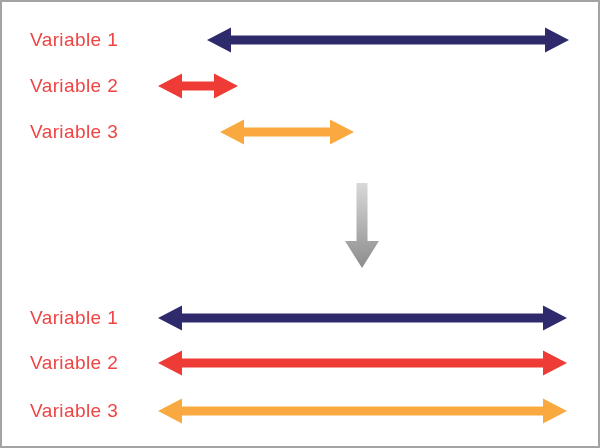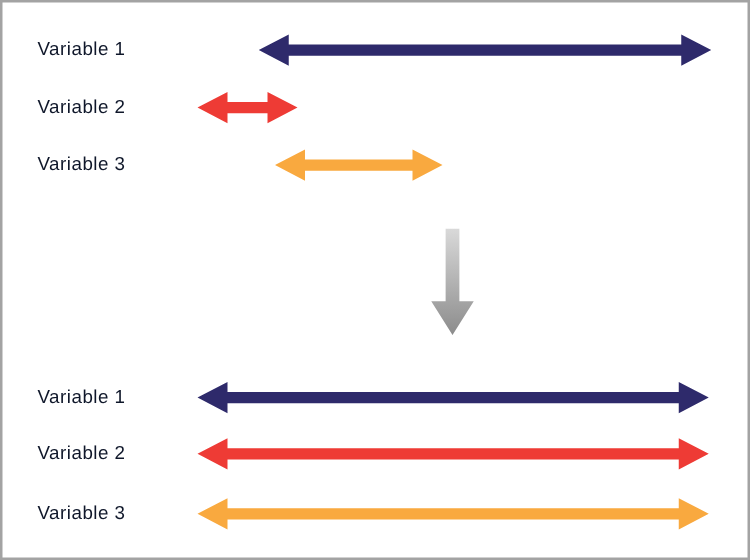--- a/index.html
+++ b/index.html
@@ -22,24 +22,24 @@
     left: 0;
     top: 0;
     width: 596px;
     height: 444px;
   }
   .var-label {
     position: absolute;
     left: 28px;
     height: 24px;
     line-height: 24px;
-    font-size: 15px;
+    font-size: 19px;
     font-weight: 400;
     letter-spacing: 0.4px;
-    color: #0f172a;
+    color: #ef4444;
     white-space: nowrap;
   }
   
   .pos-top-1    { top: 26px; }
   .pos-top-2    { top: 72px; }
   .pos-top-3    { top: 118px; }
   .pos-bottom-1 { top: 304px; }
   .pos-bottom-2 { top: 349px; }
   .pos-bottom-3 { top: 397px; }
 </style>

